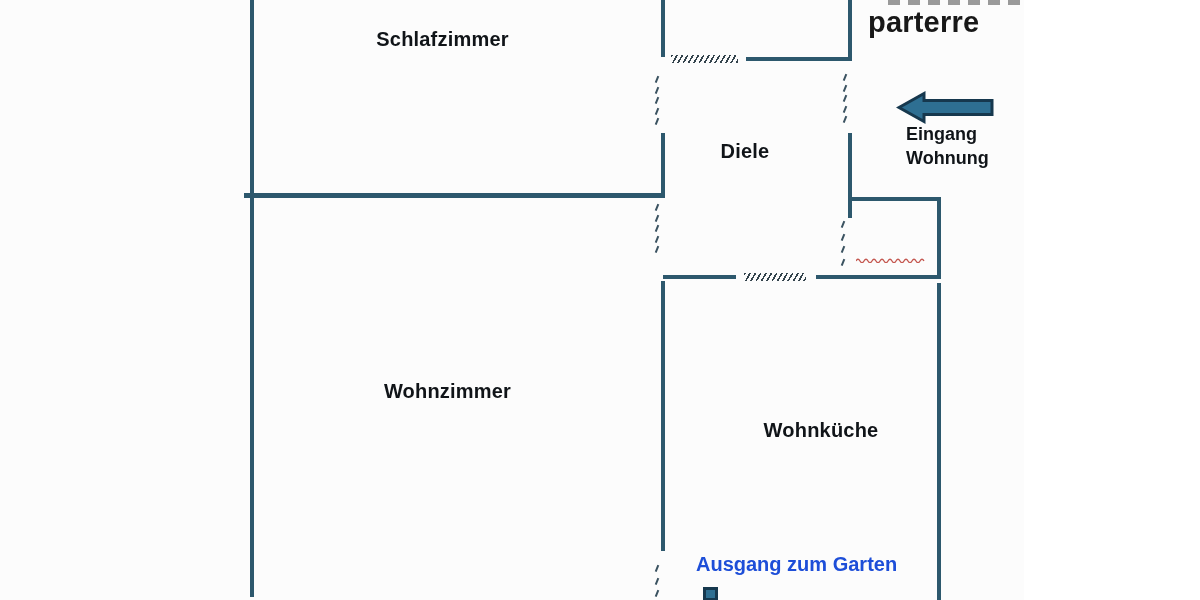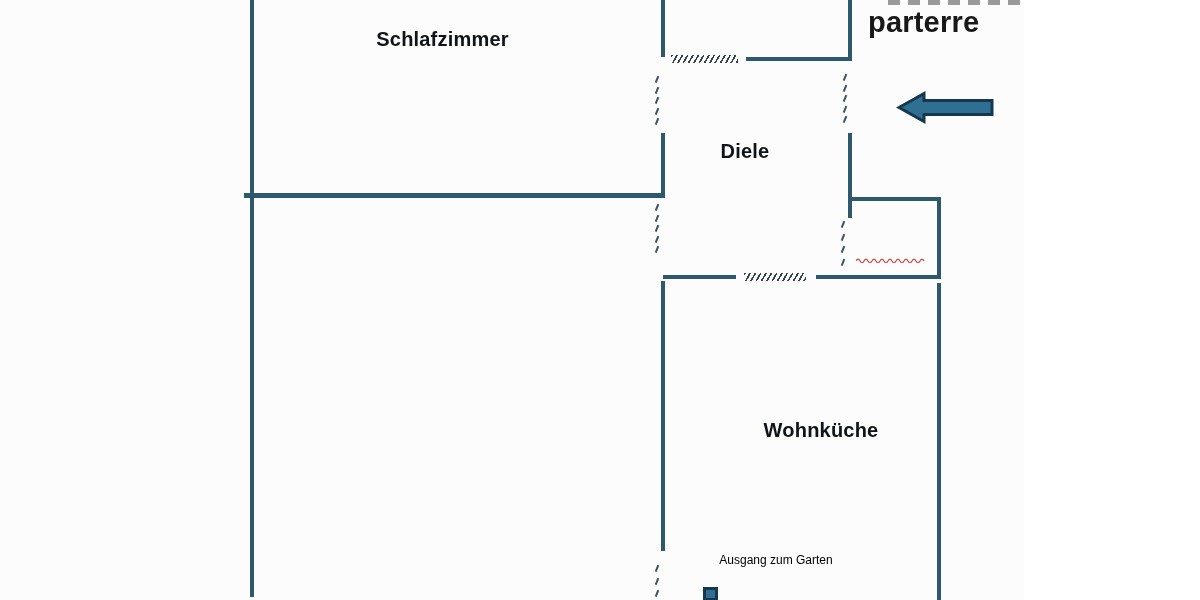--- a/index.html
+++ b/index.html
@@ -72,23 +72,23 @@
     left: 906px; top: 122px;
     font-weight: 700;
     font-size: 18px;
     line-height: 24px;
     color: #101418;
   }
   .garden-label {
     position: absolute;
     left: 696px; top: 553px; width: 160px;
     text-align: center;
-    font-weight: 400;
-    font-size: 12px;
-    color: #000000;
+    font-weight: 700;
+    font-size: 20px;
+    color: #1d4ed8;
     white-space: nowrap;
   }
   .garden-door {
     position: absolute;
     left: 703px; top: 587px;
     width: 15px; height: 14px;
     background: #2e6f92;
     border: 3px solid #16384e;
     box-sizing: border-box;
   }
@@ -145,29 +145,34 @@
       <div class="dash"></div>
   </div>
   <div class="dashes wide" style="left:656px; top:565px;">
     <div class="dash"></div>
       <div class="dash"></div>
       <div class="dash"></div>
   </div>
 
   <div class="room-label" style="left:365px; top:28px; width:155px;">Schlafzimmer</div>
   <div class="room-label" style="left:695px; top:140px; width:100px;">Diele</div>
+  <div class="room-label" style="left:375px; top:380px; width:145px;">Wohnzimmer</div>
   <div class="room-label" style="left:756px; top:419px; width:130px;">Wohnküche</div>
 
   <svg class="squiggle-svg" width="70" height="6" viewBox="0 0 70 6">
     <path d="M0 4 q2 -3.5 4 0 t4 0 t4 0 t4 0 t4 0 t4 0 t4 0 t4 0 t4 0 t4 0 t4 0 t4 0 t4 0 t4 0 t4 0 t4 0 t4 0" fill="none" stroke="#c4574f" stroke-width="1.3"></path>
   </svg>
 
   <div class="cropped-fragment"></div>
   <div class="floor-label">parterre</div>
 
   <svg class="arrow-svg" width="100" height="36" viewBox="0 0 100 36">
     <polygon points="3,17.5 28,3.5 28,10.5 96,10.5 96,24.5 28,24.5 28,31.5" fill="#2e6f92" stroke="#16384e" stroke-width="3" stroke-linejoin="miter"></polygon>
   </svg>
+  <div class="entrance-text">
+    <div>Eingang</div>
+    <div>Wohnung</div>
+  </div>
 
   <div class="garden-label">Ausgang zum Garten</div>
   <div class="garden-door"></div>
 
 </div>
 
 </body></html>

